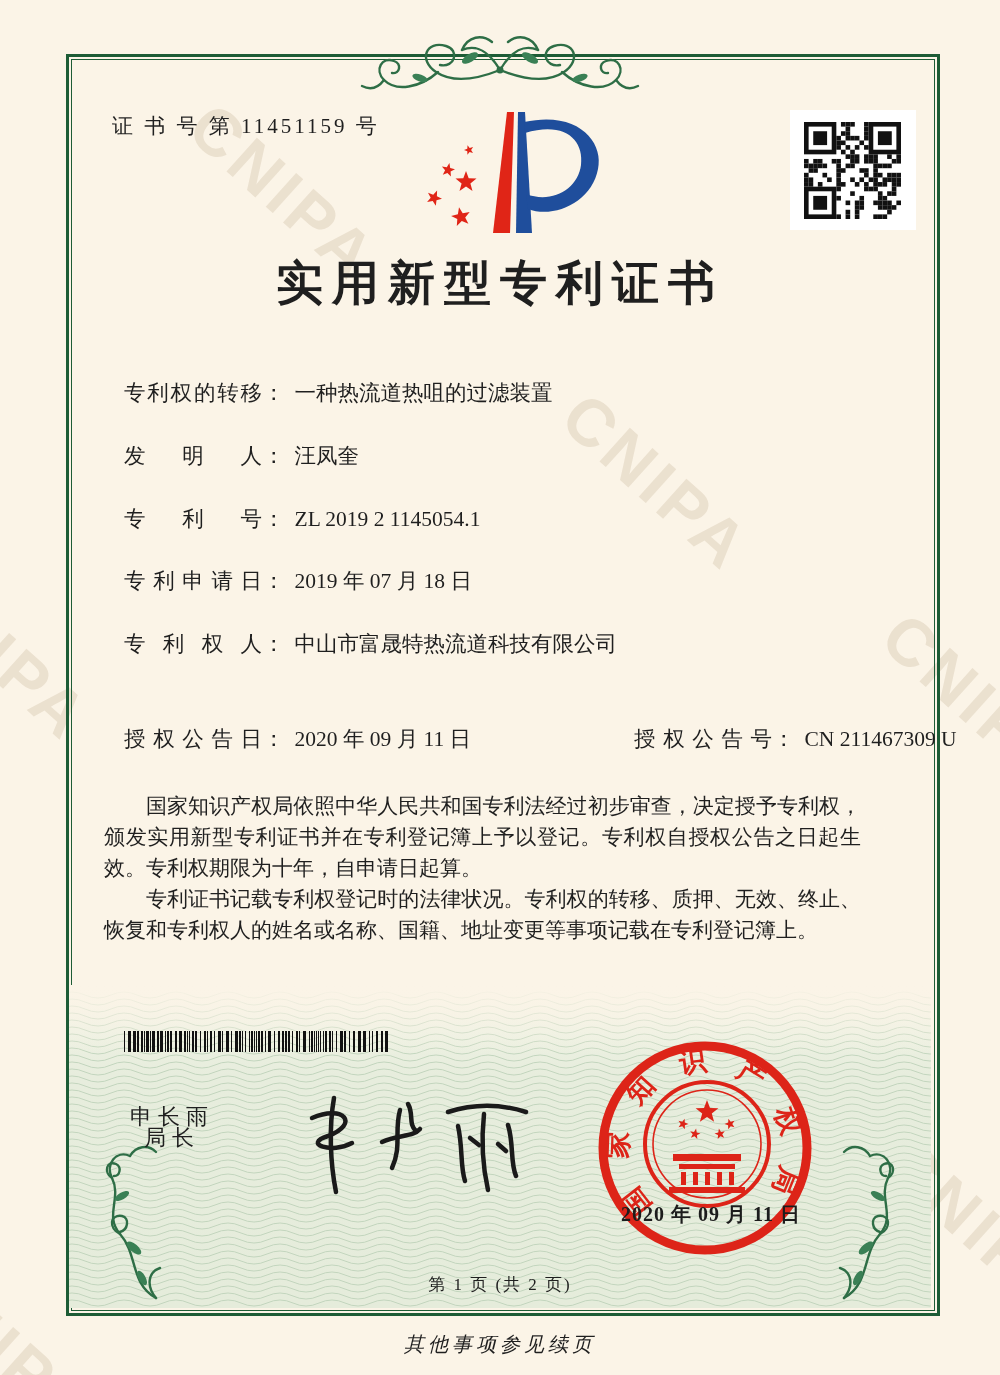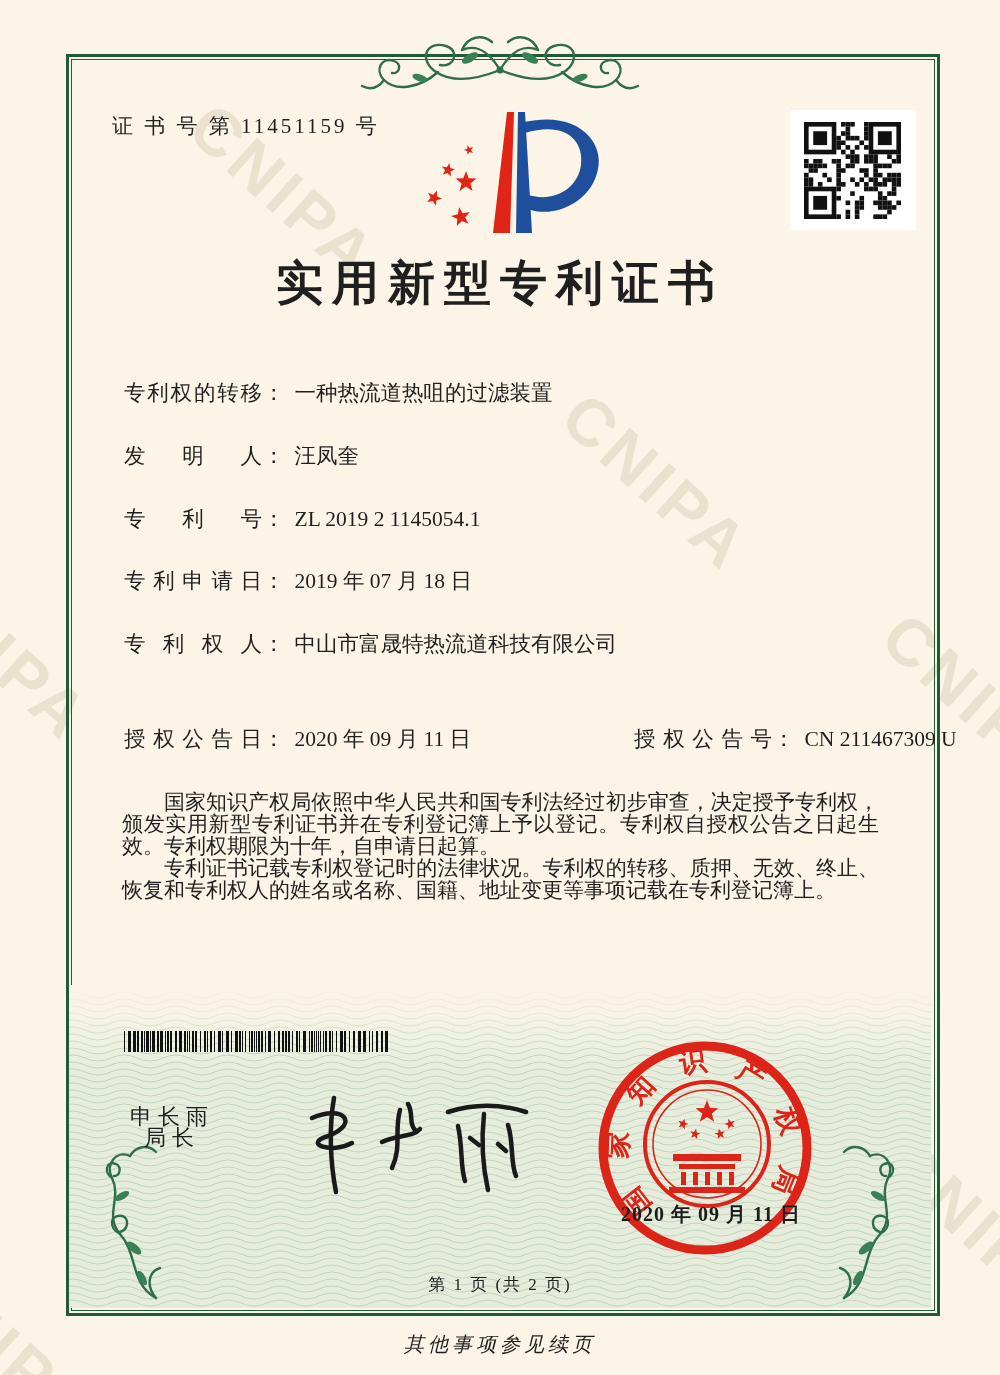--- a/index.html
+++ b/index.html
@@ -29,21 +29,21 @@
   .qrbox svg{position:absolute;left:14px;top:12px;}
 
   .title{position:absolute;left:0;top:252px;width:1000px;text-align:center;
          font-size:47px;font-weight:bold;letter-spacing:9px;white-space:nowrap;}
 
   .frow{position:absolute;left:124px;font-size:21.5px;white-space:nowrap;}
   .flabel{display:inline-block;width:138px;text-align:justify;text-align-last:justify;vertical-align:bottom;}
   .fcolon{margin:0 10px 0 1px;}
   .grant2{position:absolute;left:510px;top:0;}
 
-  .paras{position:absolute;left:122px;top:791px;width:757px;font-size:21px;line-height:22px;text-align:justify;}
+  .paras{position:absolute;left:104px;top:791px;width:757px;font-size:21px;line-height:31px;text-align:justify;}
   .paras p{margin:0;text-indent:2em;}
 
   .barcode{position:absolute;left:124px;top:1031px;}
 
   .sig-title{position:absolute;left:144px;top:1123px;font-size:22px;letter-spacing:6px;}
   .sig-name{position:absolute;left:130px;top:1102px;font-size:22px;letter-spacing:6px;}
   .signature{position:absolute;left:288px;top:1088px;}
 
   .seal{position:absolute;left:590px;top:1033px;width:230px;height:230px;}
   .seal-date{position:absolute;left:596px;top:1201px;width:230px;text-align:center;

